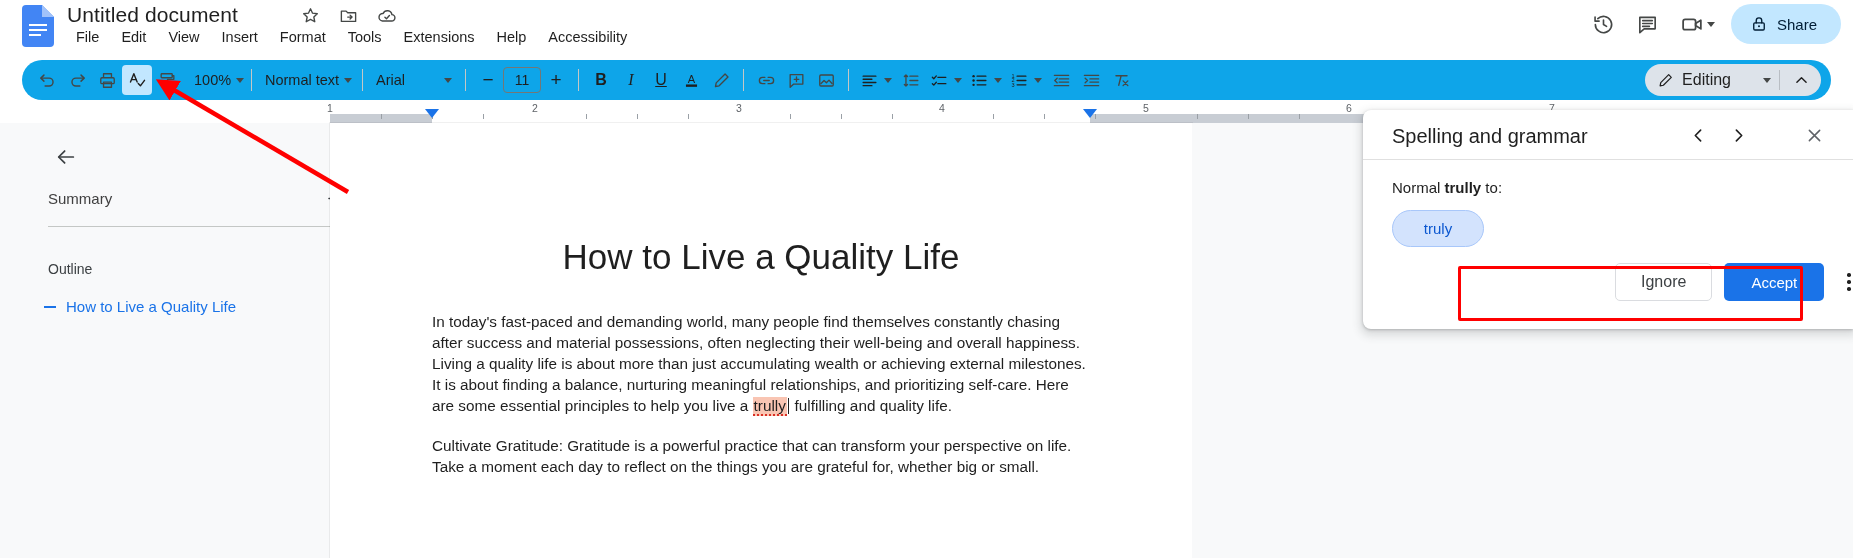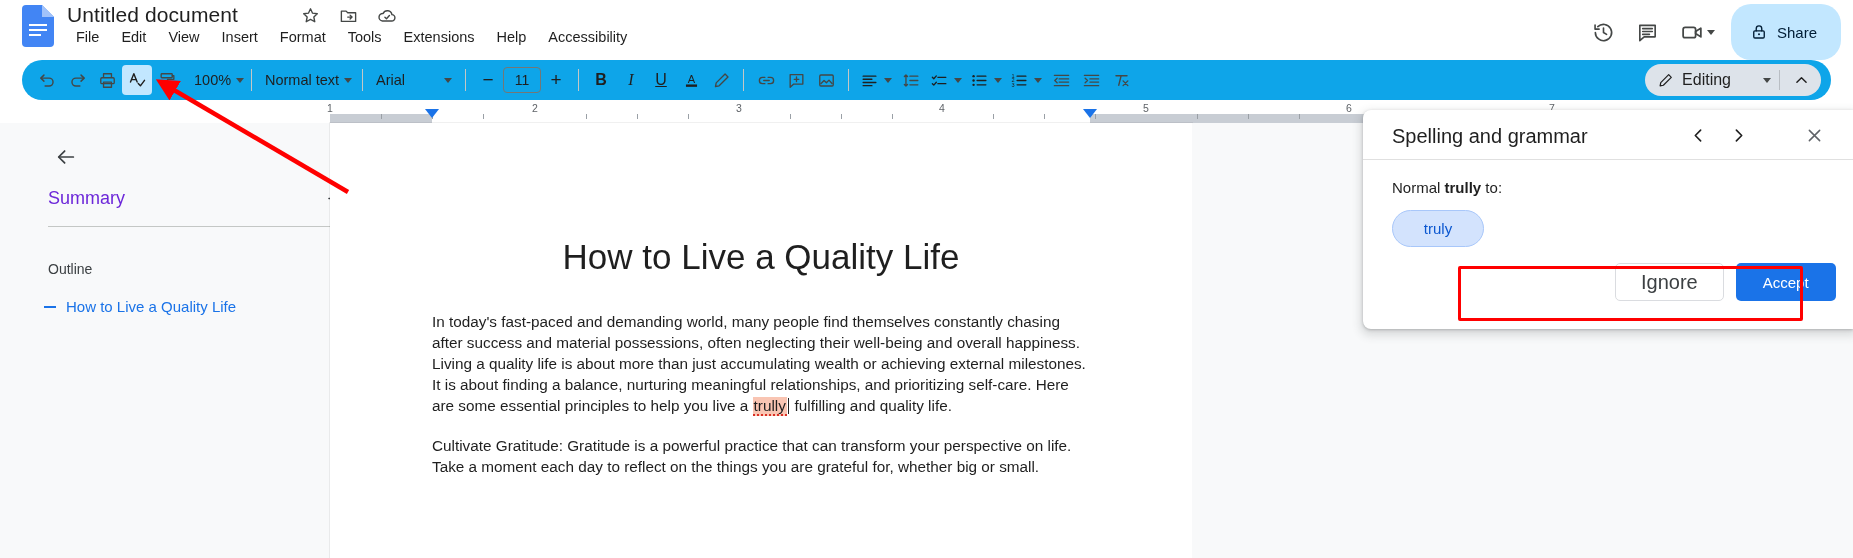--- a/index.html
+++ b/index.html
@@ -28,21 +28,21 @@
   .menu-item {
     font-size:14.5px; color:#1f1f1f; padding:2px 11px; border-radius:4px;
     line-height:19px; white-space:nowrap; cursor:pointer;
   }
 
   .topright { position:absolute; right:12px; top:4px; display:flex; align-items:center; gap:4px; }
   .tr-icon { width:40px; height:40px; border-radius:50%; display:flex; align-items:center; justify-content:center; color:#444746; cursor:pointer; }
   .meet-btn { display:flex; align-items:center; gap:2px; padding:0 4px 0 8px; height:40px; border-radius:20px; cursor:pointer; color:#444746; }
   .share-btn {
     display:flex; align-items:center; gap:9px;
-    height:56px; padding:0 24px 0 19px; margin-left:8px;
+    height:40px; padding:0 24px 0 19px; margin-left:8px;
     background:#c2e7ff; color:#001d35; border:none; border-radius:20px;
     font-size:15px; font-family:inherit; cursor:pointer; white-space:nowrap;
   }
 
   
   .toolbar {
     position:absolute; left:22px; top:60px; width:1809px; height:40px;
     background:#0ea5e9; border-radius:20px;
     display:flex; align-items:center; padding:0 10px;
   }
@@ -81,21 +81,21 @@
   .r-indent { position:absolute; top:7px; width:0;height:0;
     border-left:7px solid transparent; border-right:7px solid transparent; border-top:9px solid #1a73e8; }
   .ruler-line { position:absolute; left:0; top:21px; width:1853px; height:1px; background:#e0e0e0; }
 
   
   .workspace { position:absolute; left:0; top:123px; width:1853px; height:435px; background:#f8f9fa; }
   .sidebar { position:absolute; left:0; top:0; width:390px; height:435px; background:#f8f9fa; }
   .back-arrow { position:absolute; left:48px; top:16px; width:36px; height:36px; border-radius:50%;
     display:flex; align-items:center; justify-content:center; color:#3c4043; cursor:pointer; }
   .sb-summary-row { position:absolute; left:48px; top:60px; width:300px; height:30px; display:flex; align-items:center; justify-content:space-between; }
-  .sb-h { font-size:18px; color:#6d28d9; }
+  .sb-h { font-size:15px; color:#404040; }
   .plus-btn { width:28px; height:28px; border-radius:50%; display:flex; align-items:center; justify-content:center; color:#3c4043; cursor:pointer; }
   .sb-rule { position:absolute; left:48px; top:103px; width:300px; height:1px; background:#c4c7c5; }
   .sb-outline-h { position:absolute; left:48px; top:138px; font-size:14px; color:#3c4043; }
   .sb-outline-item {
     position:absolute; left:44px; top:175px; display:flex; align-items:center; gap:10px;
     font-size:15px; color:#1a73e8; cursor:pointer; white-space:nowrap;
   }
   .dash { width:12px; height:2px; background:#1a73e8; display:inline-block; }
 
   
@@ -134,21 +134,21 @@
   .sp-change b { font-weight:700; }
   .sp-chip {
     position:absolute; left:29px; top:100px; min-width:92px; height:37px;
     background:#d3e3fd; border:1px solid #a8c7fa; border-radius:19px;
     display:flex; align-items:center; justify-content:center; padding:0 20px;
     font-size:15px; color:#0b57d0; cursor:pointer;
   }
   .sp-actions { position:absolute; left:252px; top:153px; display:flex; align-items:center; gap:12px; }
   .btn-ignore {
     height:38px; padding:0 25px; background:#fff; border:1px solid #dadce0; border-radius:5px;
-    font-size:20px; font-family:inherit; color:#3c4043; cursor:pointer;
+    font-size:16px; font-family:inherit; color:#3c4043; cursor:pointer;
   }
   .btn-accept {
     height:38px; padding:0 27px; background:#1a73e8; border:none; border-radius:5px;
     font-size:15px; font-family:inherit; color:#fff; font-weight:500; cursor:pointer;
   }
   .kebab { width:26px; height:34px; display:flex; flex-direction:column; align-items:center; justify-content:center; gap:3.5px; cursor:pointer; }
   .kebab i { width:3.5px; height:3.5px; border-radius:50%; background:#1f1f1f; display:block; }
 
   
   .anno-box {

